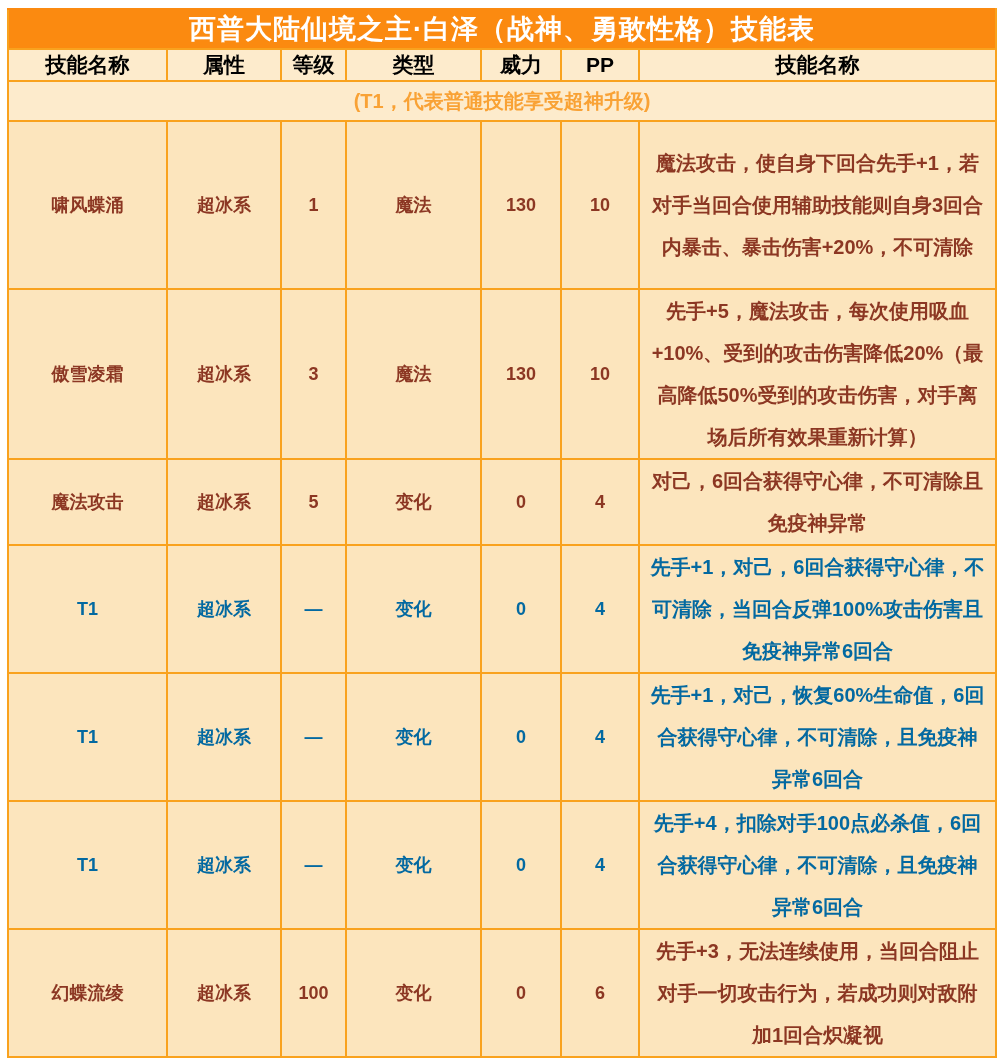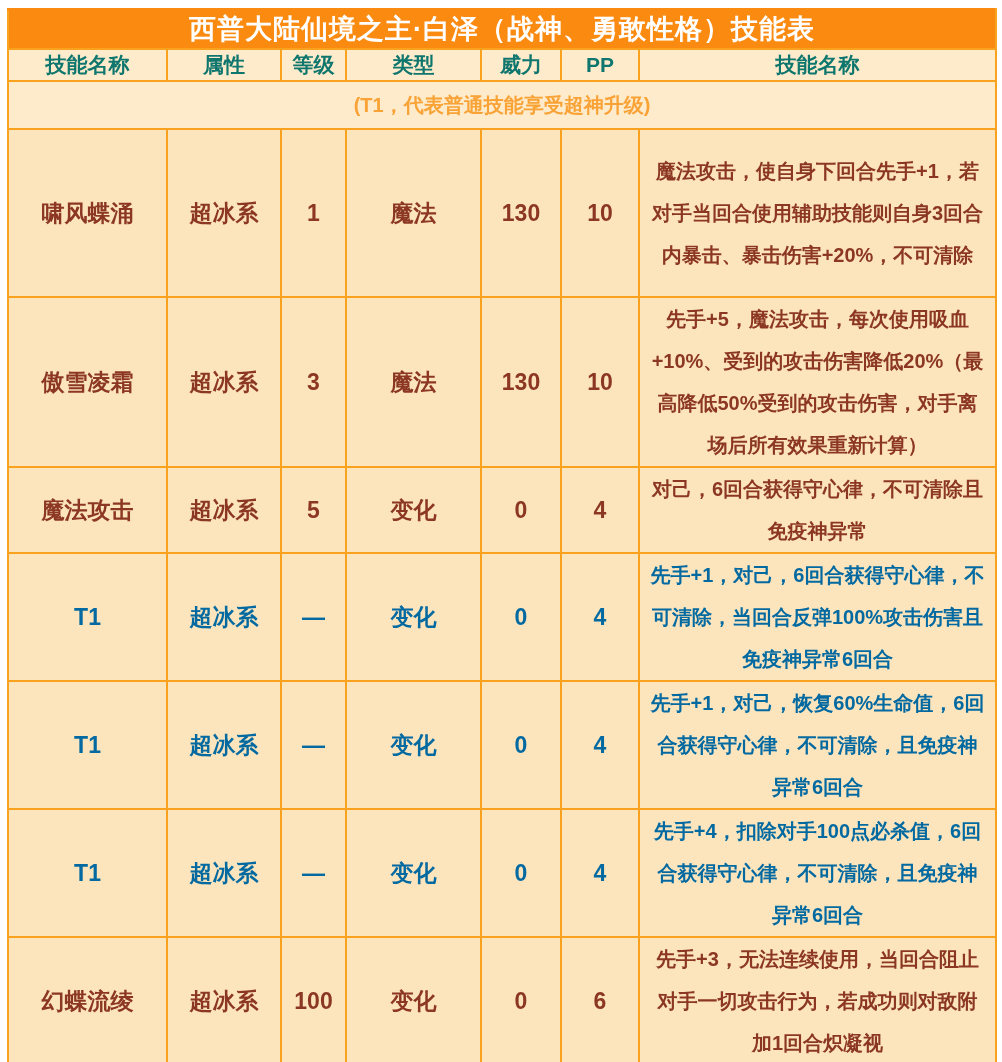--- a/index.html
+++ b/index.html
@@ -5,29 +5,29 @@
   html,body{margin:0;padding:0;background:#ffffff;font-family:"Liberation Sans","DejaVu Sans",sans-serif;}
   .page{width:1002px;height:1062px;box-sizing:border-box;padding:8px 7px 7px 7px;background:#ffffff;}
   table.skill{border-collapse:collapse;width:988px;table-layout:fixed;}
   table.skill td,table.skill th{border:2px solid #F9A21E;box-sizing:border-box;overflow:hidden;}
   tr.title-row th{
     background:#FB8A10;border-color:#FB8A10 #F9A21E #F9A21E #F9A21E;
     color:#ffffff;font-size:27px;font-weight:bold;height:40px;text-align:center;
     letter-spacing:1px;
   }
   tr.header-row th{
-    background:#FDEBCC;color:#0f766e;font-size:21px;font-weight:bold;
+    background:#FDEBCC;color:#000000;font-size:21px;font-weight:bold;
     height:29px;text-align:center;
   }
   tr.note-row td{
     background:#FDEBCC;color:#F9A235;font-size:20px;font-weight:bold;
-    height:48px;text-align:center;
+    height:40px;text-align:center;
   }
   tr.data-row td{
-    background:#FCE5BD;color:#8C3723;font-size:23px;font-weight:bold;
+    background:#FCE5BD;color:#8C3723;font-size:18px;font-weight:bold;
     text-align:center;vertical-align:middle;
   }
   tr.data-row td.desc{
     font-size:20px;line-height:42px;padding:0 10px;
   }
   tr.data-row.blue td{color:#0369a1;}
   tr.h-168{height:168px;}
   tr.h-167{height:167px;}
   tr.h-85{height:85px;}
   tr.h-125{height:125px;}

